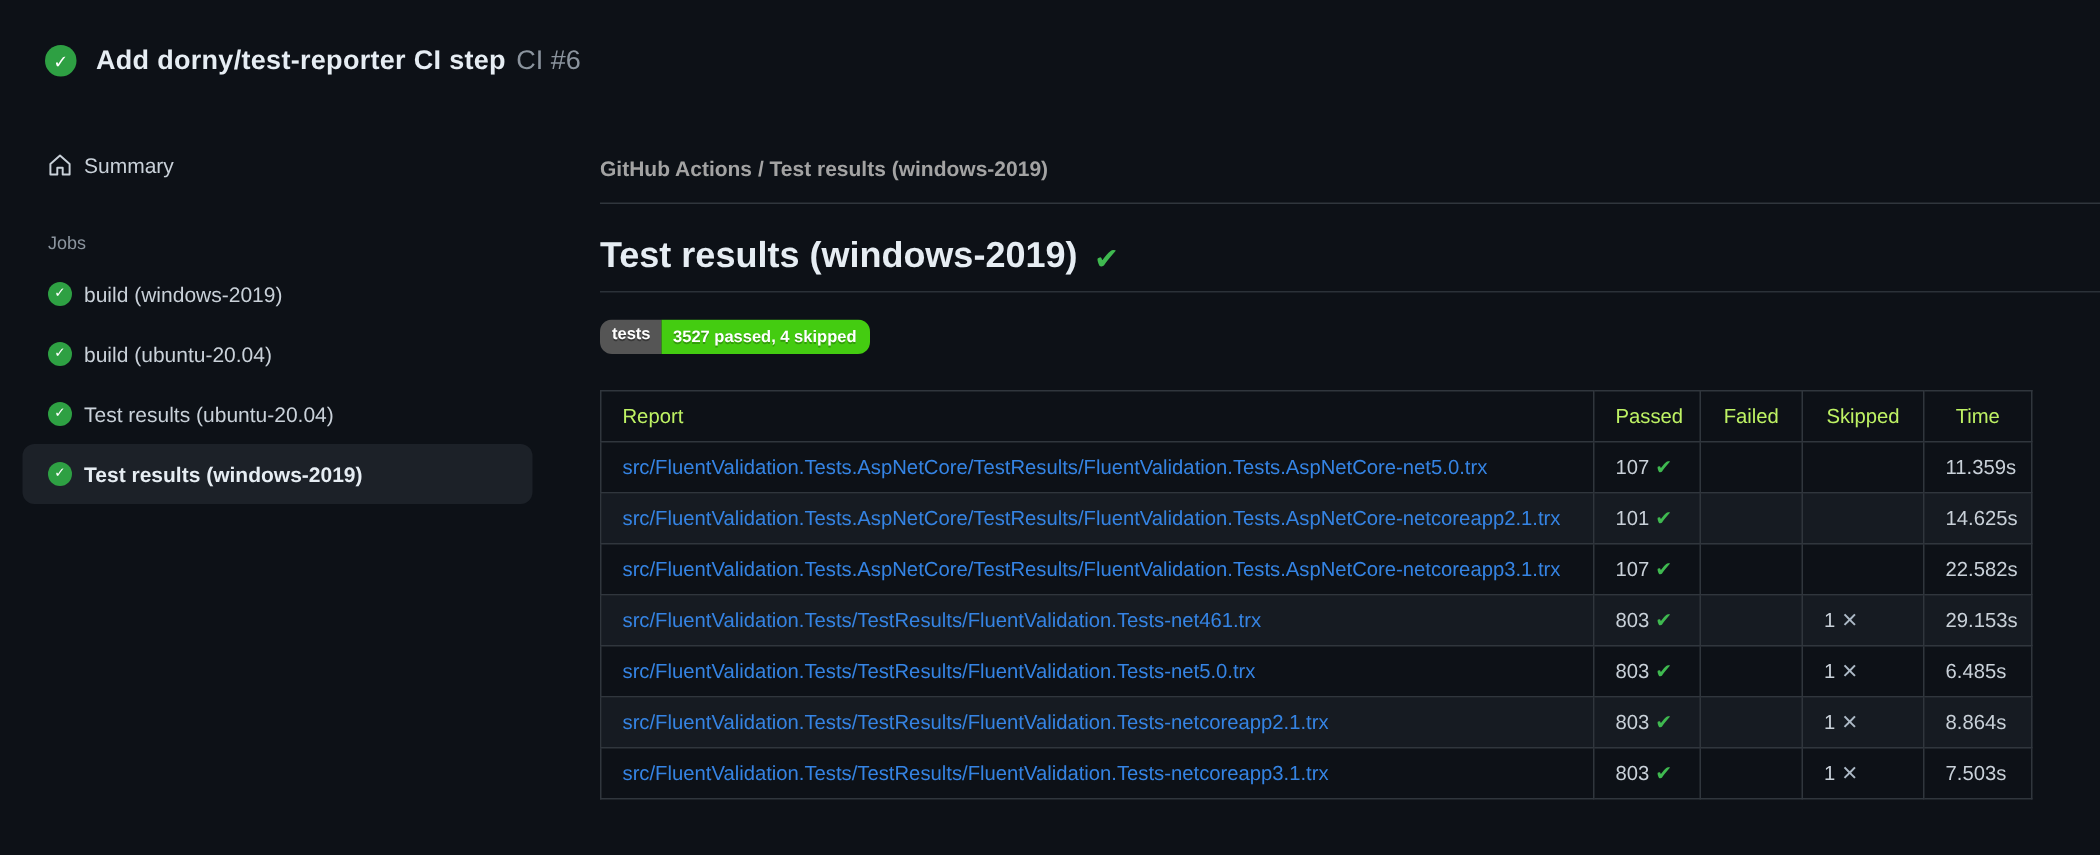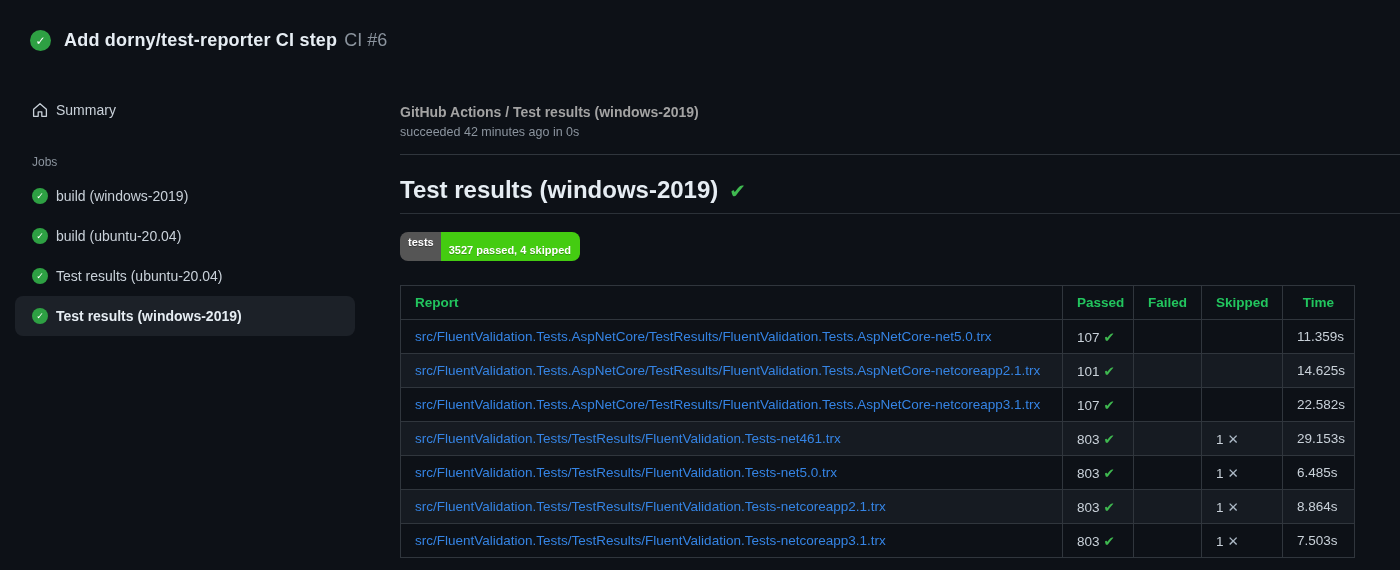--- a/index.html
+++ b/index.html
@@ -43,26 +43,26 @@
 
   .page-heading {
     margin-top: 21px; padding-bottom: 9px; border-bottom: 1px solid #2b3138;
     display: flex; align-items: center; gap: 11px;
     font-size: 24px; font-weight: 600; color: #e6edf3;
   }
   .heading-check { color: #3fb950; font-size: 20px; font-weight: 700; font-family: "DejaVu Sans", sans-serif; padding-top: 2px; }
 
   .badge { margin-top: 18px; display: inline-flex; font-size: 11px; font-weight: 700; border-radius: 8px; overflow: hidden; line-height: 1; }
   .badge-label { background: #555555; color: #fff; padding: 5px 7px 5px 8px; text-shadow: 0 1px 0 rgba(0,0,0,.35); }
-  .badge-value { background: #44cc11; color: #fff; padding: 13px 9px 5px 8px; text-shadow: 0 1px 0 rgba(0,0,0,.25); }
+  .badge-value { background: #44cc11; color: #fff; padding: 7px 9px 5px 8px; text-shadow: 0 1px 0 rgba(0,0,0,.25); }
 
   
   table.results { margin-top: 24px; border-collapse: collapse; width: 954px; font-size: 13.5px; table-layout: fixed; }
   .results th, .results td { border: 1px solid #30363d; padding: 7px 14px; height: 34px; }
-  .results th { color: #22c55e; font-weight: 700; text-align: center; }
+  .results th { color: #bef264; font-weight: 400; text-align: center; }
   .results th.report-col { text-align: left; }
   .results td { text-align: left; color: #c9d1d9; }
   .results td.report-cell { text-align: left; overflow: hidden; white-space: nowrap; }
   .results tbody tr:nth-child(even) { background: #161b22; }
   .results a { color: #3584e4; text-decoration: none; }
   .glyph { font-family: "DejaVu Sans", sans-serif; margin-left: 4px; }
   .glyph.check { color: #3fb950; font-weight: 700; }
   .glyph.cross { color: #adbac7; }
 </style>
 </head>
@@ -101,21 +101,20 @@
       <span>Test results (ubuntu-20.04)</span>
     </div>
     <div class="side-item job-item selected">
       <span class="status-circle job-check">✓</span>
       <span>Test results (windows-2019)</span>
     </div>
   </nav>
 
   <main class="main">
     <div class="breadcrumb">GitHub Actions / Test results (windows-2019)</div>
-    <div class="status-line">succeeded 42 minutes ago in 0s</div>
     <div class="divider"></div>
 
     <h2 class="page-heading">
       <span>Test results (windows-2019)</span>
       <span class="heading-check">✔</span>
     </h2>
 
     <div class="badge">
       <span class="badge-label">tests</span>
       <span class="badge-value">3527 passed, 4 skipped</span>

